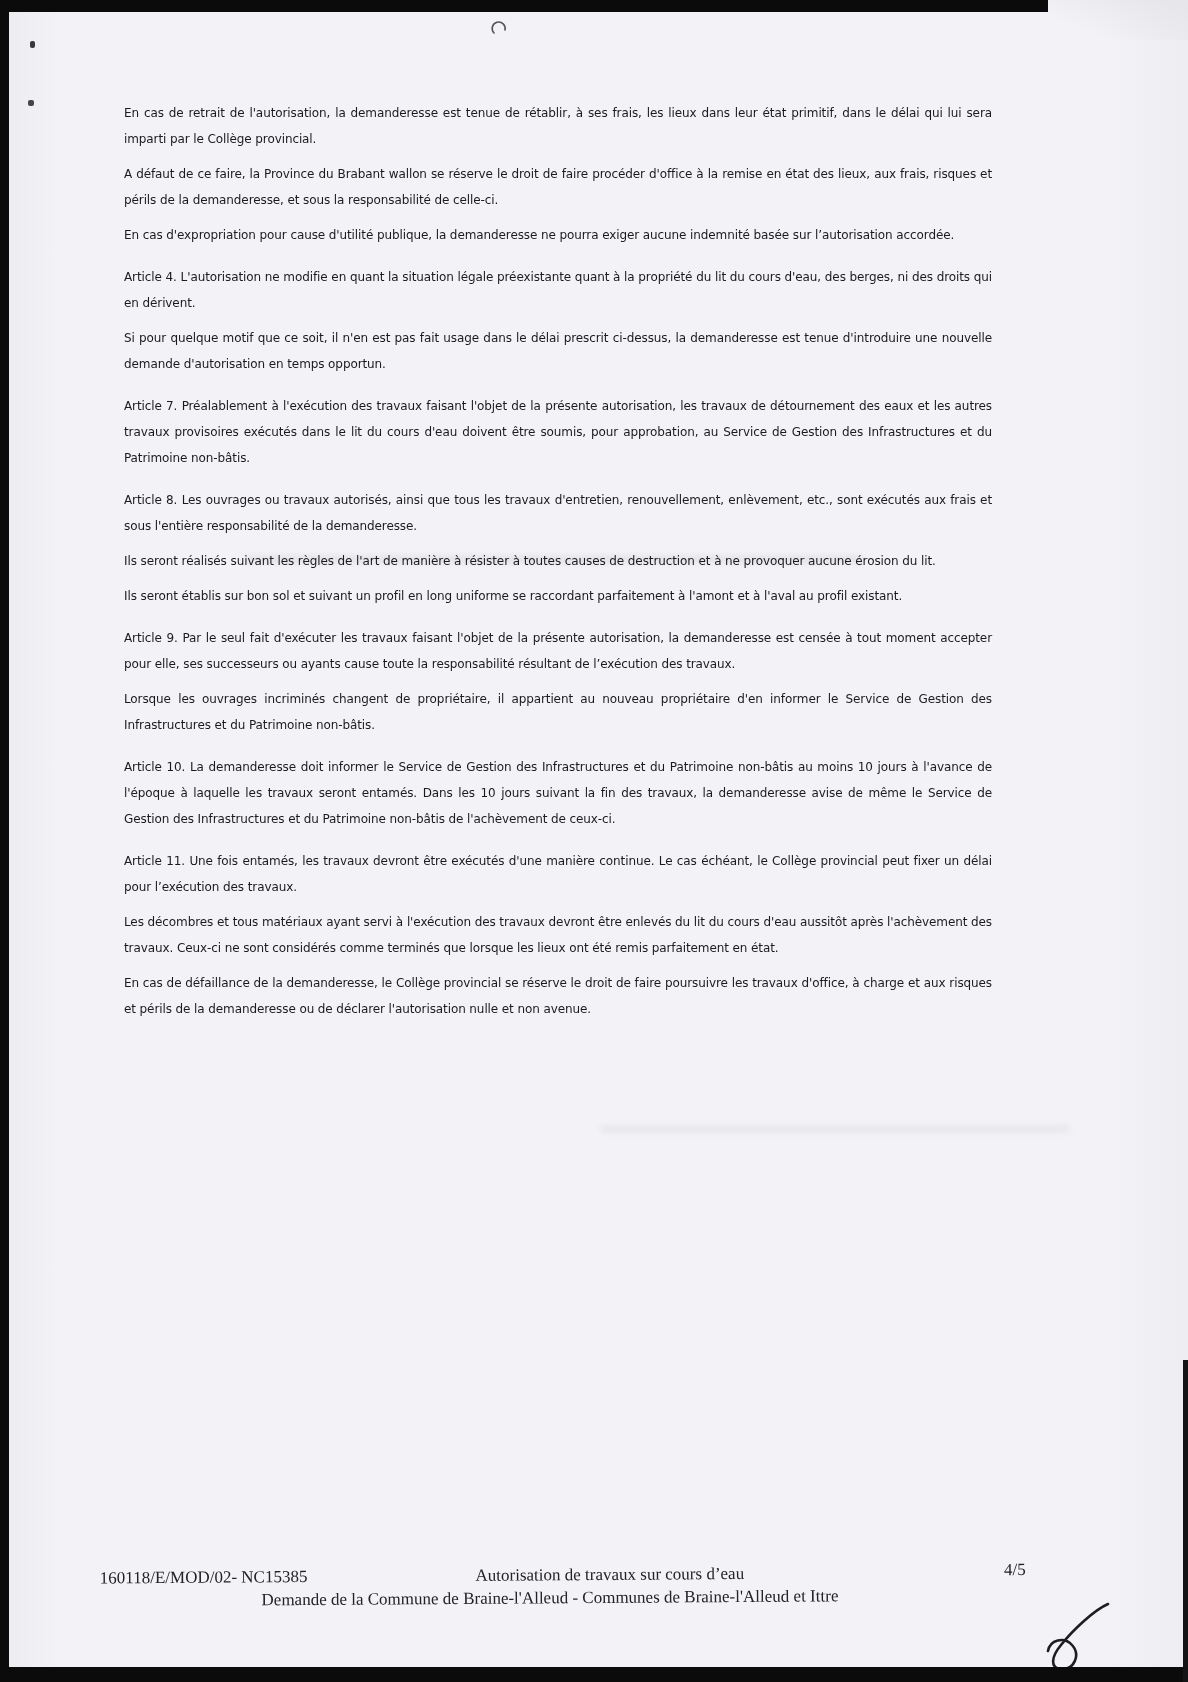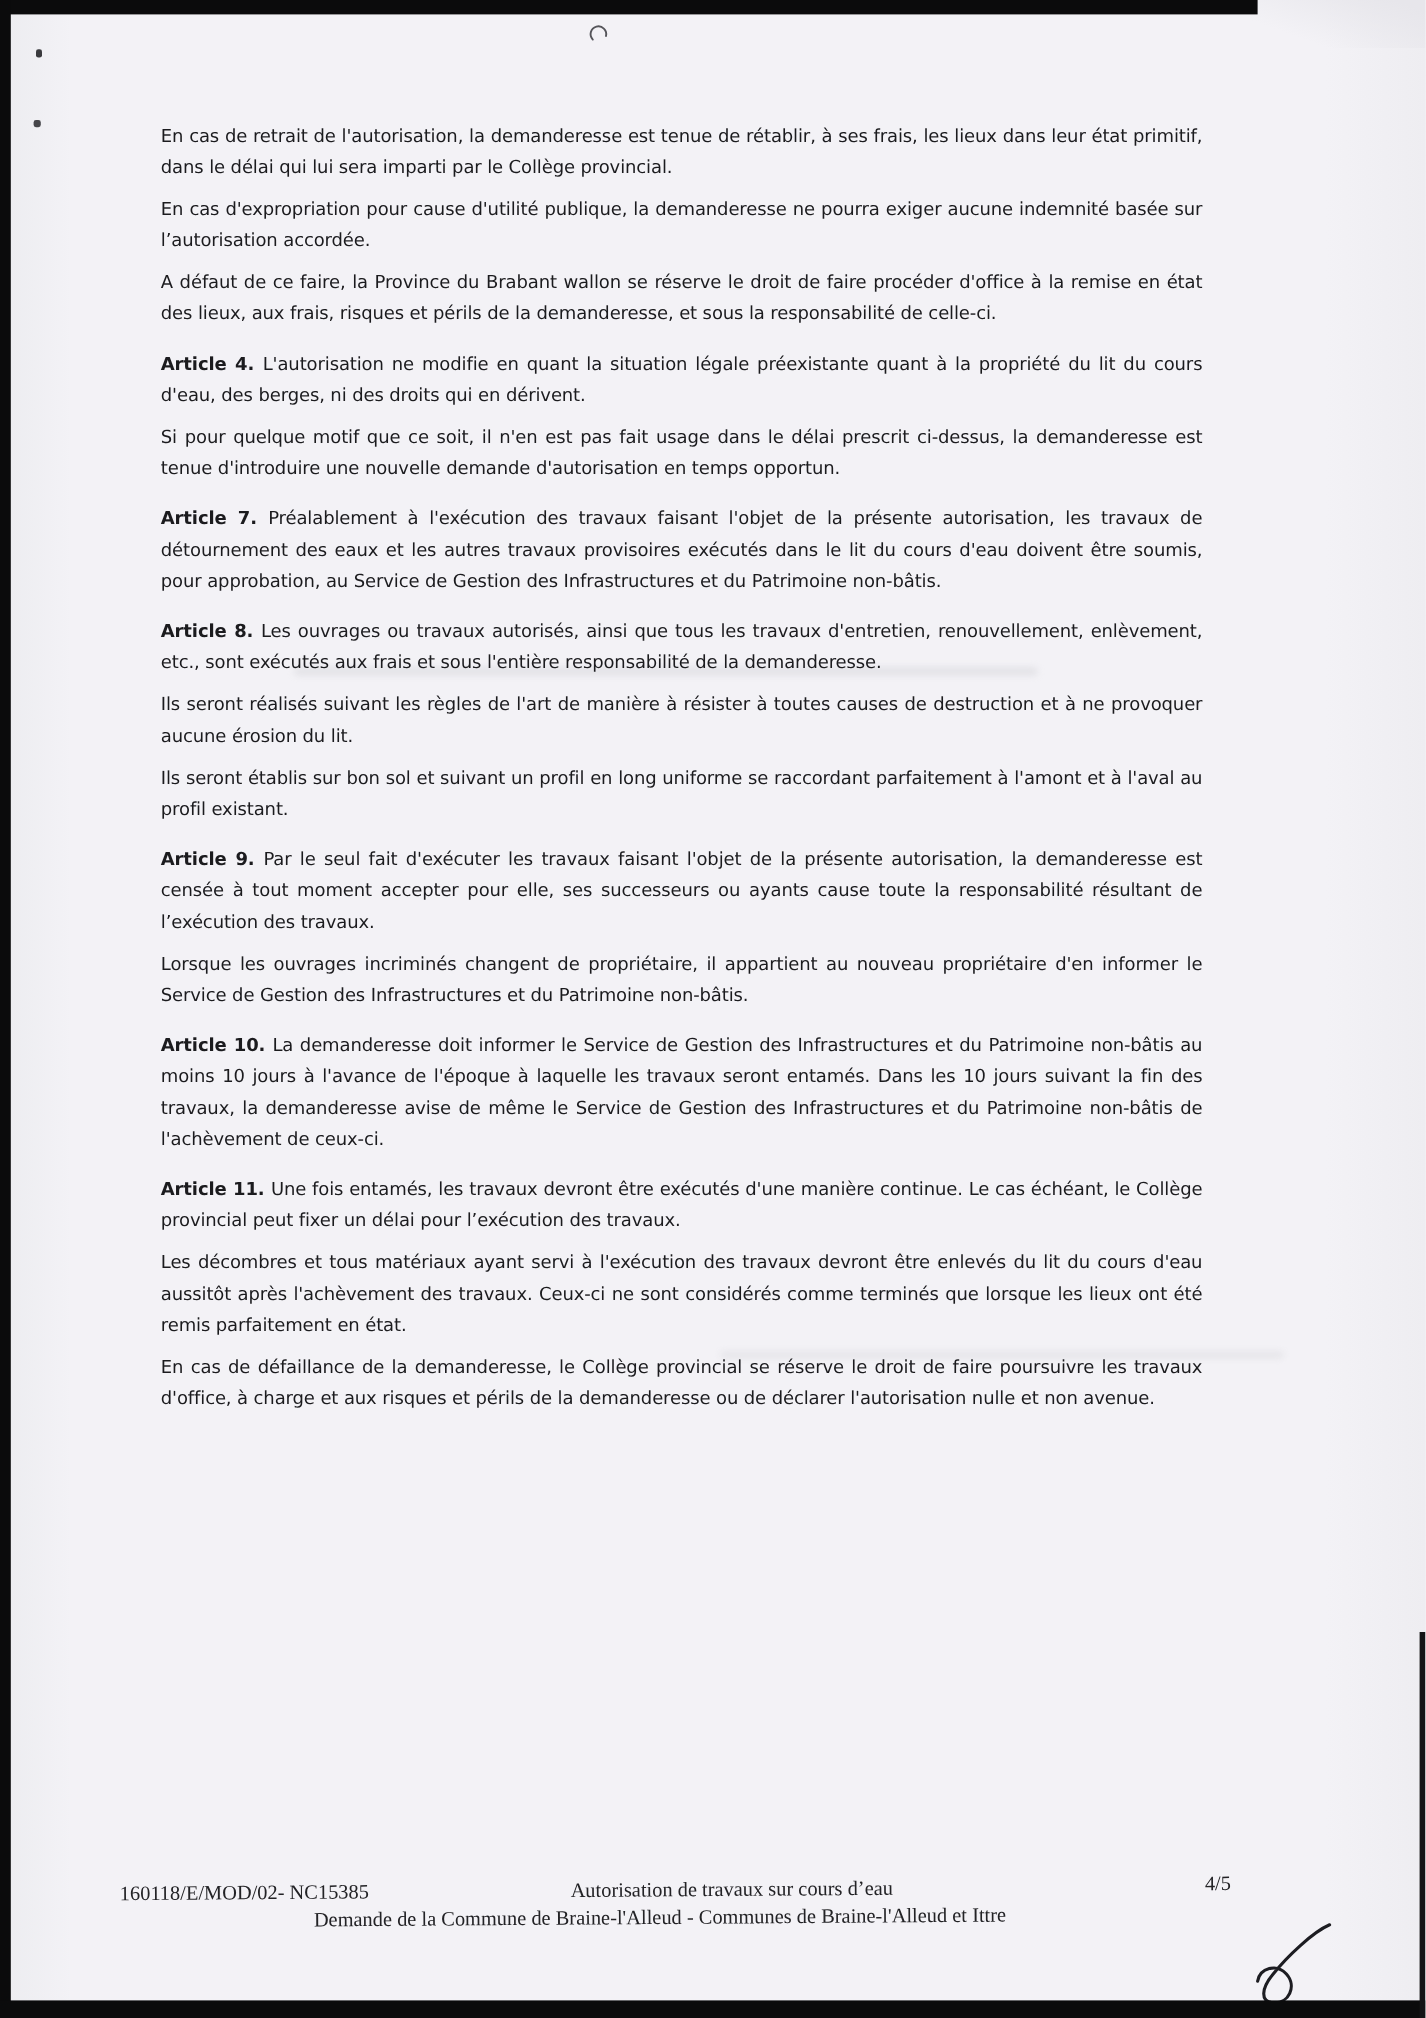--- a/index.html
+++ b/index.html
@@ -22,27 +22,27 @@
   
   .crease1 { position:absolute; left:245px; top:556px; width:620px; height:7px;
              background:#c7c7cc; opacity:.38; filter:blur(3px); border-radius:4px; }
   .crease2 { position:absolute; left:600px; top:1126px; width:470px; height:6px;
              background:#c9c9ce; opacity:.32; filter:blur(3px); border-radius:4px; }
   
   .dot1 { position:absolute; left:30px; top:41px;  width:5px; height:7px; background:#3a3a3e; border-radius:2px; }
   .dot2 { position:absolute; left:28px; top:100px; width:6px; height:6px; background:#46464a; border-radius:2px; }
   
   .body-text {
-    position:absolute; left:134px; top:100px; width:868px;
-    font-size:15px; line-height:26px; letter-spacing:-0.1px;
+    position:absolute; left:124px; top:100px; width:868px;
+    font-size:12px; line-height:26px; letter-spacing:-0.1px;
     color:#1b1b1e; text-align:justify;
   }
   p.para { margin:0 0 9px 0; }
   p.article { margin-top:16px; }
-  b.art { font-weight:bold;margin-top:21px; }
+  b.art { font-weight:normal;margin-top:21px; }
   
   .footer {
     position:absolute; left:0; top:1564px; width:1188px; height:80px;
     font-family:"Liberation Serif", serif; font-size:17px; line-height:22px; color:#232326;
     transform:rotate(-0.4deg);
   }
   .ref    { position:absolute; left:100px; top:0; }
   .ftitle { position:absolute; left:0; top:0; width:1188px; text-align:center; transform:translateX(16px); }
   .pageno { position:absolute; right:162px; top:-2px; }
   .fsub   { position:absolute; left:0; top:23px; width:1188px; text-align:center; transform:translateX(-44px); }
@@ -59,22 +59,22 @@
   <div class="crease2"></div>
   <div class="dot1"></div>
   <div class="dot2"></div>
 
   <svg class="penmark" width="20" height="16" viewBox="0 0 20 16">
     <path d="M 4 13 A 6.5 6.5 0 1 1 15 10" stroke="#55555a" stroke-width="1.6" fill="none" stroke-linecap="round"></path>
   </svg>
 
   <div class="body-text">
     <p class="para"><b class="art"></b><span>En cas de retrait de l'autorisation, la demanderesse est tenue de rétablir, à ses frais, les lieux dans leur état primitif, dans le délai qui lui sera imparti par le Collège provincial.</span></p>
+    <p class="para"><b class="art"></b><span>A défaut de ce faire, la Province du Brabant wallon se réserve le droit de faire procéder d'office à la remise en état des lieux, aux frais, risques et périls de la demanderesse, et sous la responsabilité de celle-ci.</span></p>
     <p class="para"><b class="art"></b><span>En cas d'expropriation pour cause d'utilité publique, la demanderesse ne pourra exiger aucune indemnité basée sur l’autorisation accordée.</span></p>
-    <p class="para"><b class="art"></b><span>A défaut de ce faire, la Province du Brabant wallon se réserve le droit de faire procéder d'office à la remise en état des lieux, aux frais, risques et périls de la demanderesse, et sous la responsabilité de celle-ci.</span></p>
     <p class="para article"><b class="art">Article 4. </b><span>L'autorisation ne modifie en quant la situation légale préexistante quant à la propriété du lit du cours d'eau, des berges, ni des droits qui en dérivent.</span></p>
     <p class="para"><b class="art"></b><span>Si pour quelque motif que ce soit, il n'en est pas fait usage dans le délai prescrit ci-dessus, la demanderesse est tenue d'introduire une nouvelle demande d'autorisation en temps opportun.</span></p>
     <p class="para article"><b class="art">Article 7. </b><span>Préalablement à l'exécution des travaux faisant l'objet de la présente autorisation, les travaux de détournement des eaux et les autres travaux provisoires exécutés dans le lit du cours d'eau doivent être soumis, pour approbation, au Service de Gestion des Infrastructures et du Patrimoine non-bâtis.</span></p>
     <p class="para article"><b class="art">Article 8. </b><span>Les ouvrages ou travaux autorisés, ainsi que tous les travaux d'entretien, renouvellement, enlèvement, etc., sont exécutés aux frais et sous l'entière responsabilité de la demanderesse.</span></p>
     <p class="para"><b class="art"></b><span>Ils seront réalisés suivant les règles de l'art de manière à résister à toutes causes de destruction et à ne provoquer aucune érosion du lit.</span></p>
     <p class="para"><b class="art"></b><span>Ils seront établis sur bon sol et suivant un profil en long uniforme se raccordant parfaitement à l'amont et à l'aval au profil existant.</span></p>
     <p class="para article"><b class="art">Article 9. </b><span>Par le seul fait d'exécuter les travaux faisant l'objet de la présente autorisation, la demanderesse est censée à tout moment accepter pour elle, ses successeurs ou ayants cause toute la responsabilité résultant de l’exécution des travaux.</span></p>
     <p class="para"><b class="art"></b><span>Lorsque les ouvrages incriminés changent de propriétaire, il appartient au nouveau propriétaire d'en informer le Service de Gestion des Infrastructures et du Patrimoine non-bâtis.</span></p>
     <p class="para article"><b class="art">Article 10. </b><span>La demanderesse doit informer le Service de Gestion des Infrastructures et du Patrimoine non-bâtis au moins 10 jours à l'avance de l'époque à laquelle les travaux seront entamés. Dans les 10 jours suivant la fin des travaux, la demanderesse avise de même le Service de Gestion des Infrastructures et du Patrimoine non-bâtis de l'achèvement de ceux-ci.</span></p>
     <p class="para article"><b class="art">Article 11. </b><span>Une fois entamés, les travaux devront être exécutés d'une manière continue. Le cas échéant, le Collège provincial peut fixer un délai pour l’exécution des travaux.</span></p>

